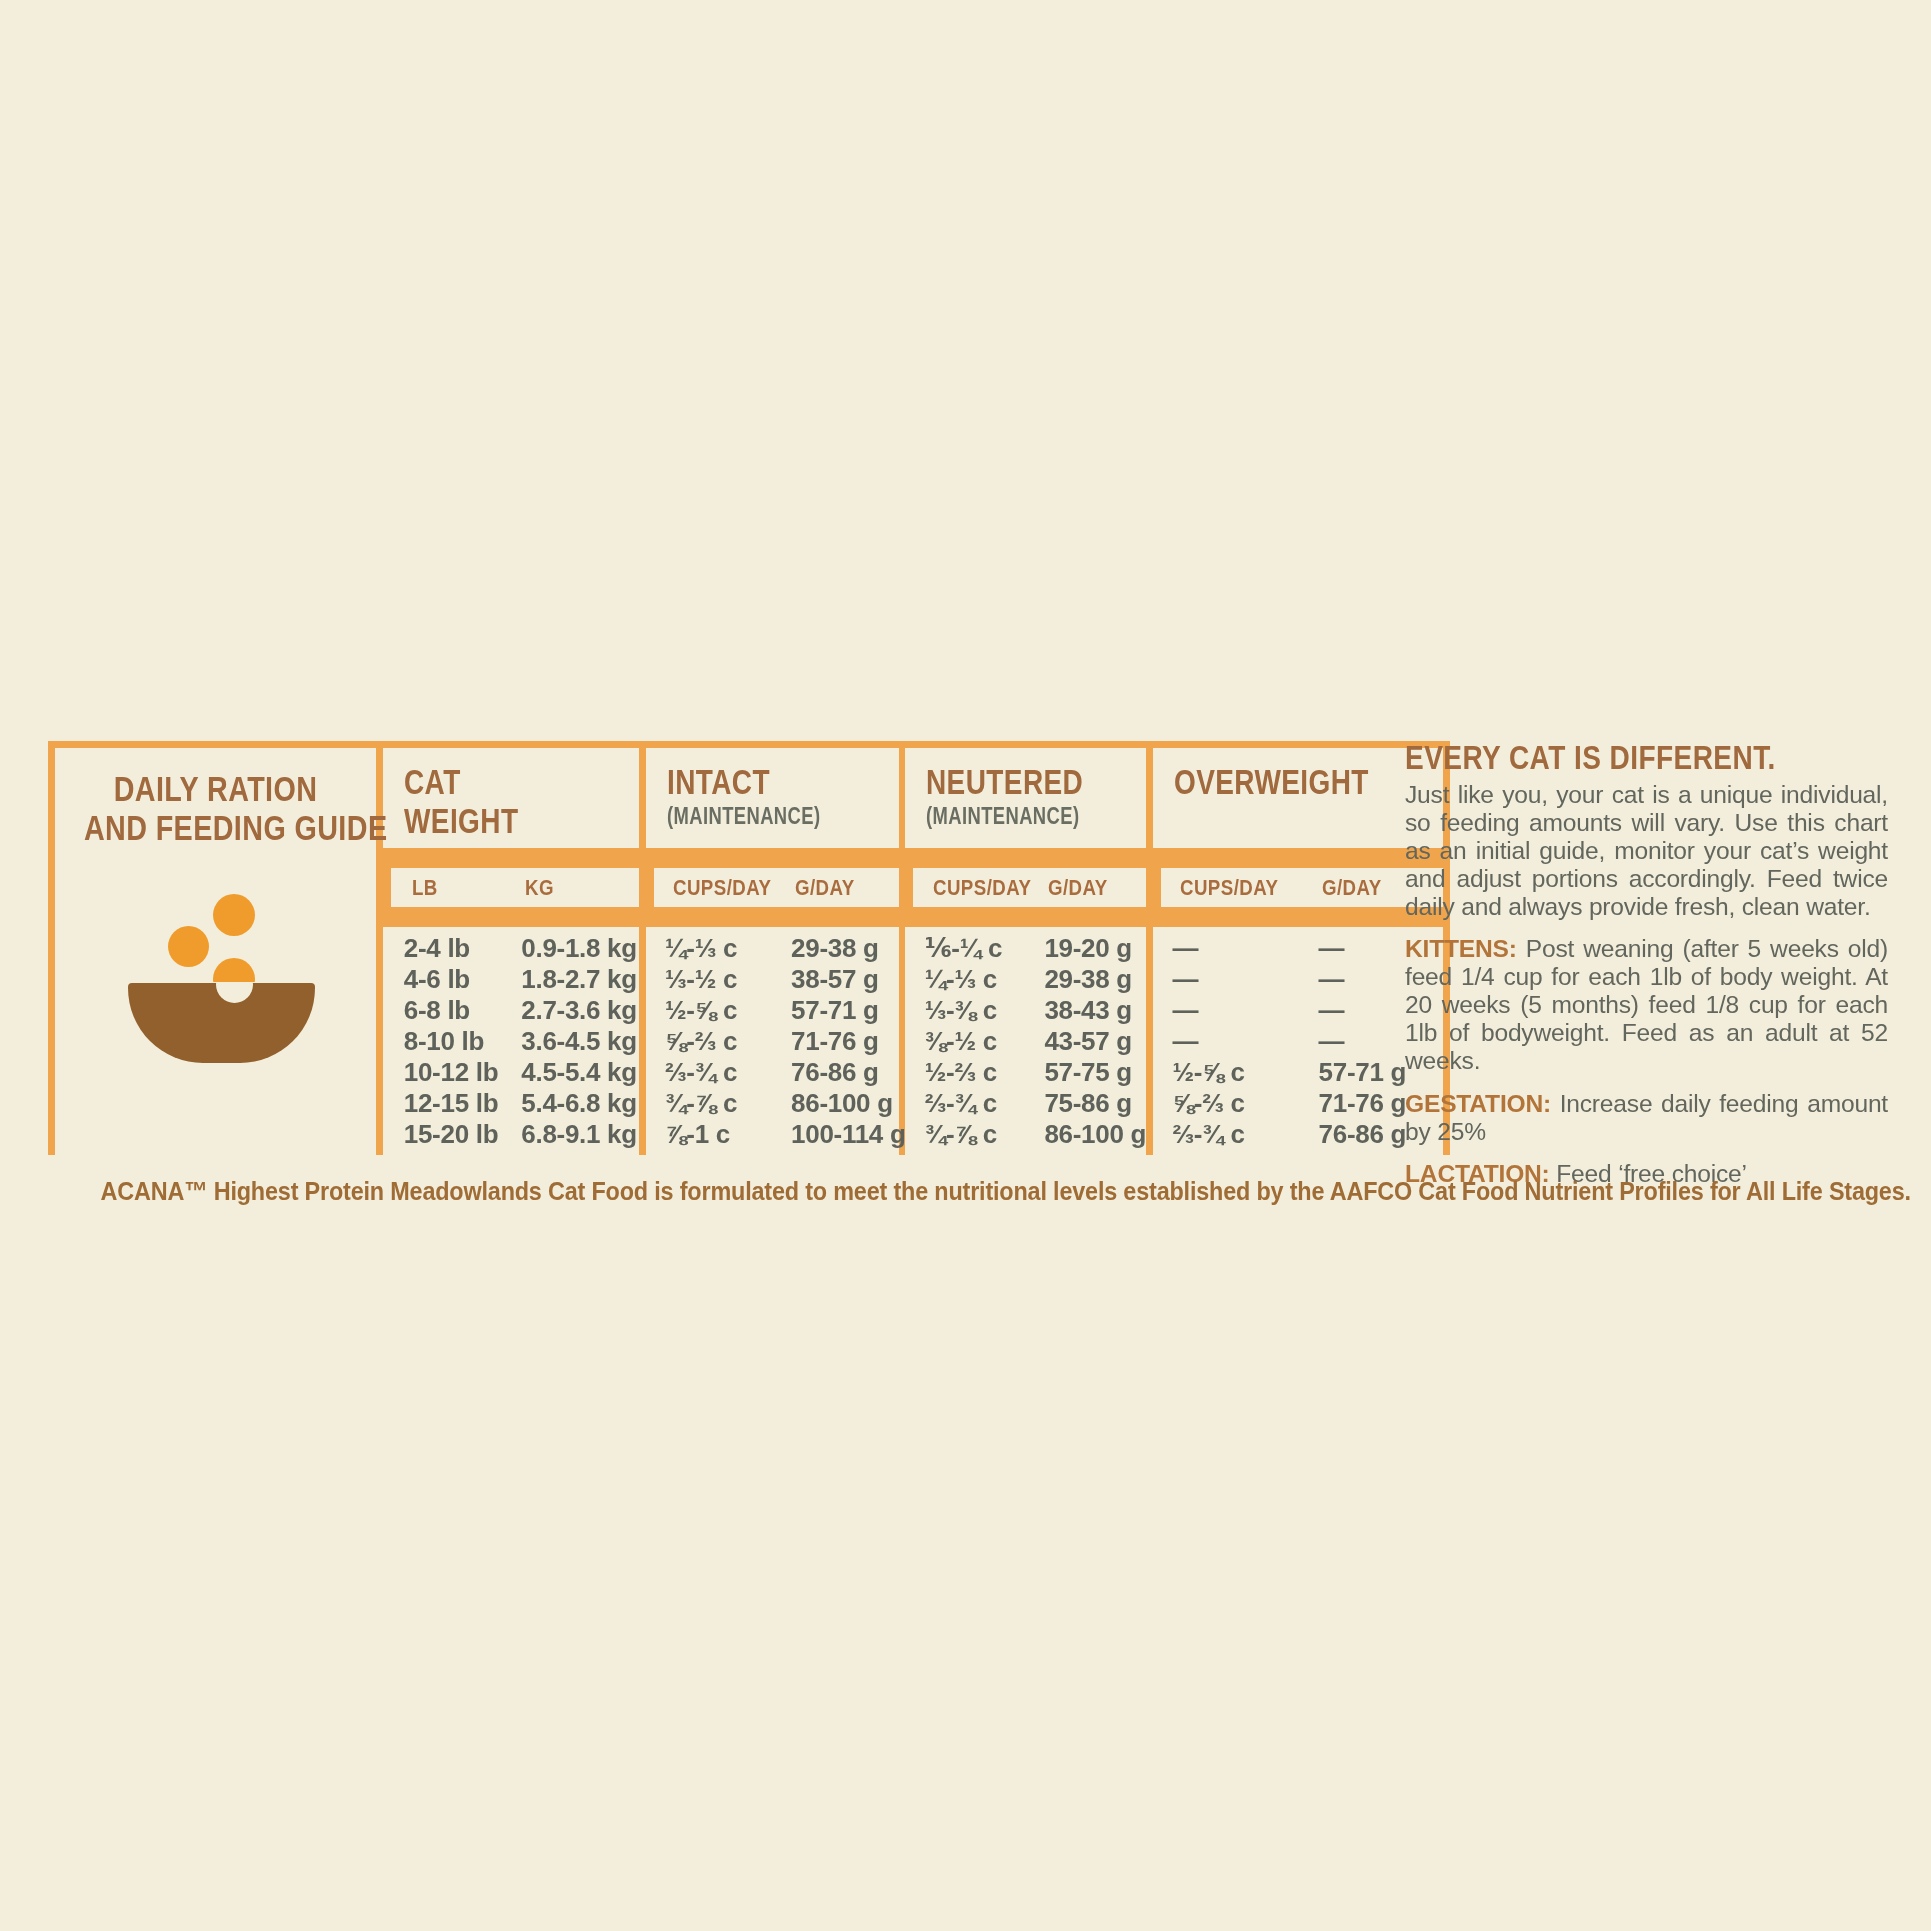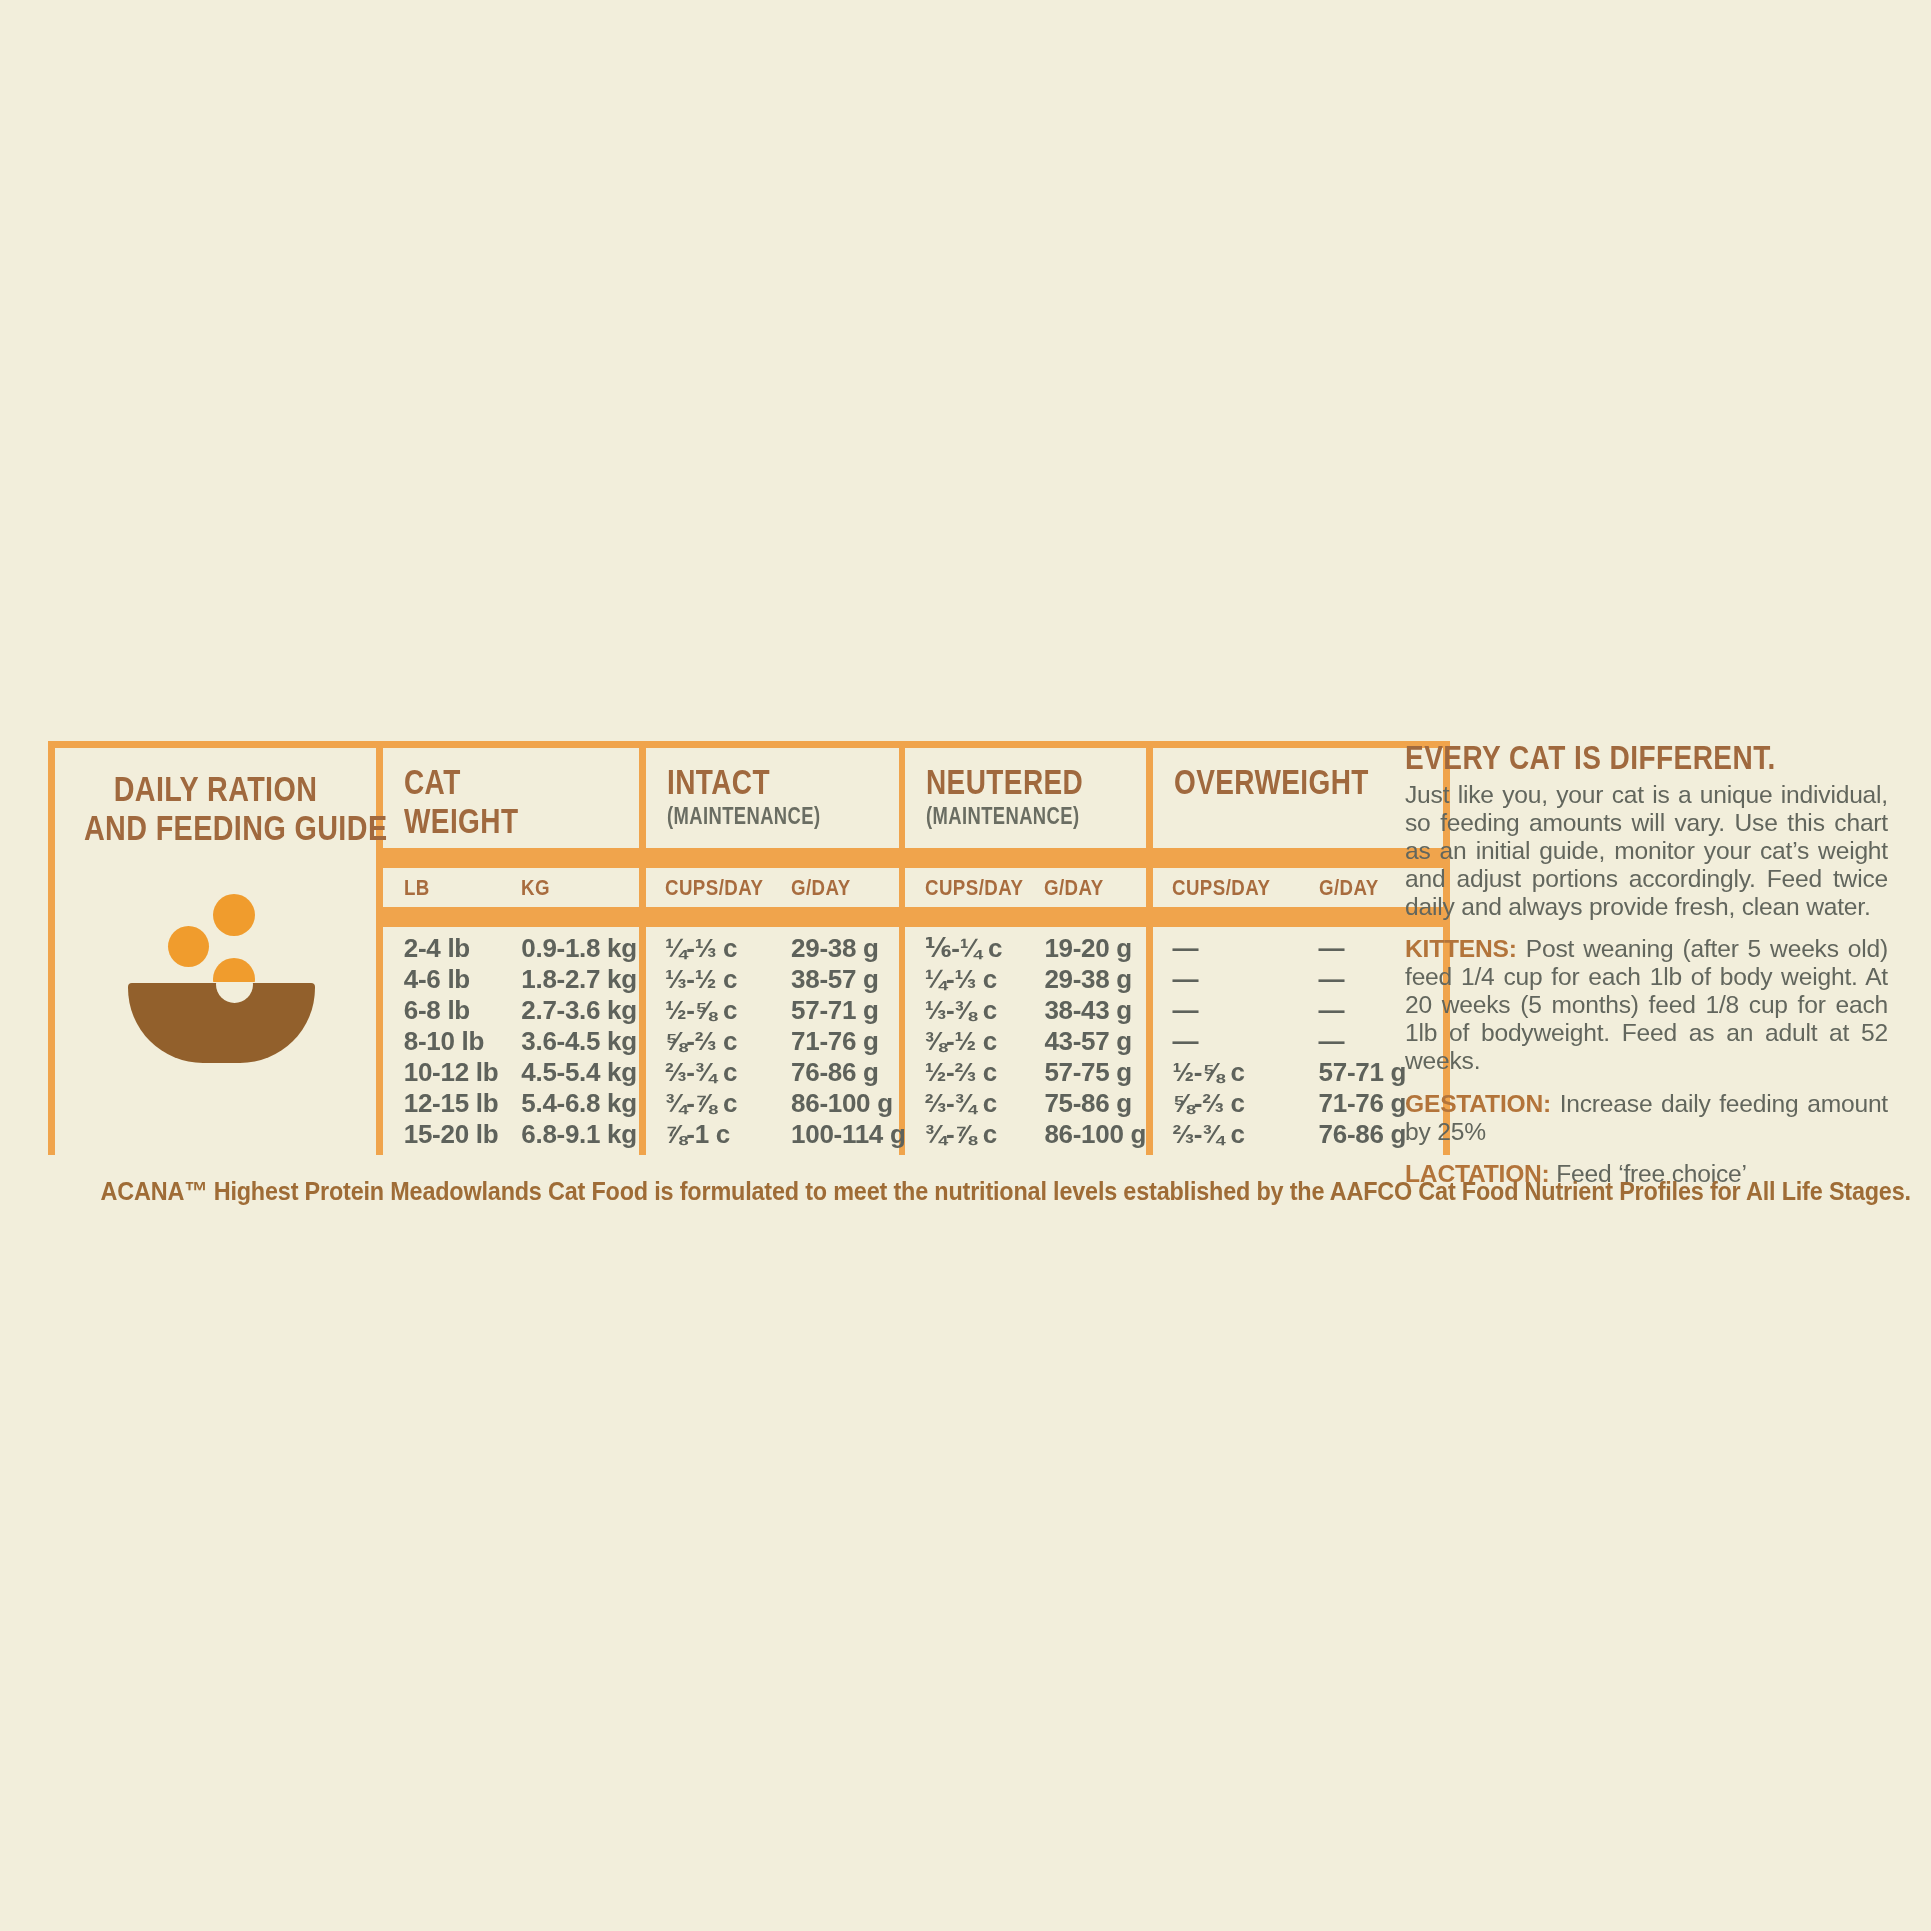--- a/index.html
+++ b/index.html
@@ -23,21 +23,21 @@
   .col-title{
     color:#A0693E;font-size:35px;font-weight:bold;line-height:39px;
     transform:scaleX(0.8);transform-origin:0 0;white-space:nowrap;letter-spacing:0.5px;
   }
   .col-title.wrap{white-space:normal;width:145px;}
   .col-subtitle{
     color:#6A6D62;font-size:23px;font-weight:bold;line-height:29px;margin-top:1.9px;
     transform:scaleX(0.8);transform-origin:0 0;white-space:nowrap;letter-spacing:0.5px;
   }
   
-  .subhead{display:grid;align-items:center;}
+  .subhead{display:grid;align-items:center;margin-left:8px;}
   .subhead span{
     color:#A86C3E;font-size:22px;font-weight:bold;letter-spacing:0.5px;
     transform:scaleX(0.85);transform-origin:0 50%;white-space:nowrap;display:inline-block;
   }
   
   .data-grid{display:grid;grid-template-rows:repeat(7,1fr);grid-auto-flow:row;align-items:center;padding:5.8px 0 9.7px 0;}
   .grid-2{grid-template-columns:50% 50%;}
   .grid-cups{grid-template-columns:54% 46%;}
   .pad24{padding-left:21px;}
   .pad20{padding-left:19.3px;}

